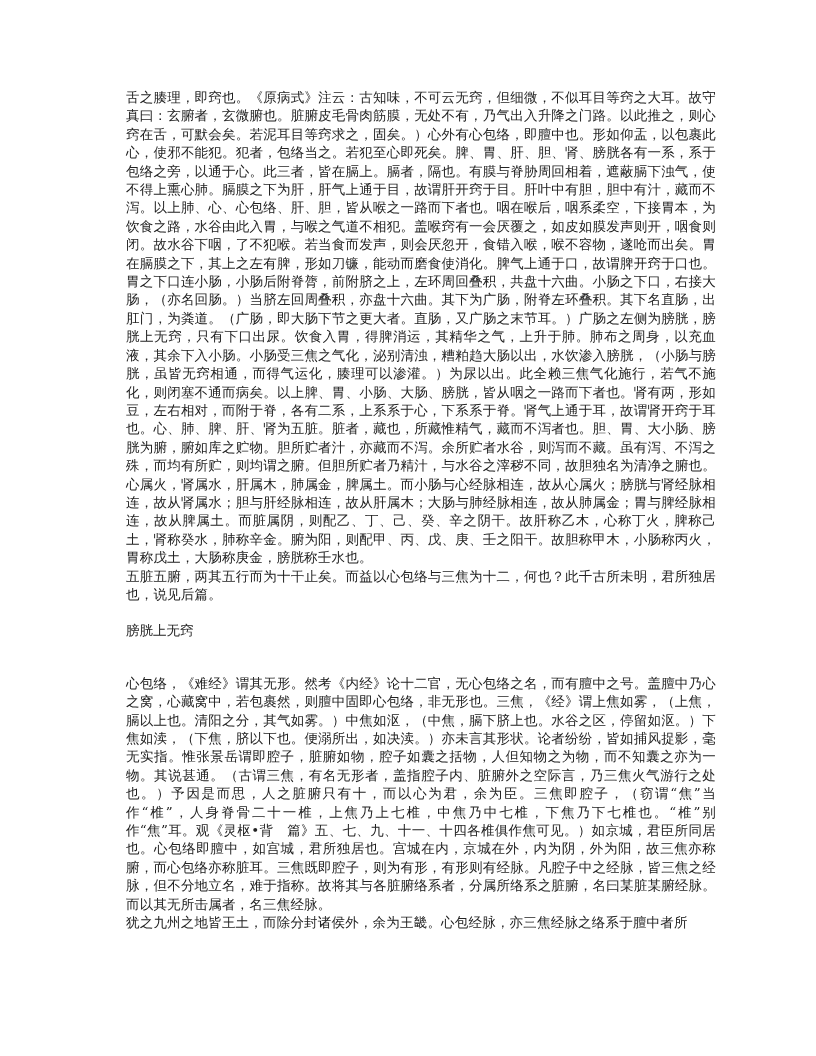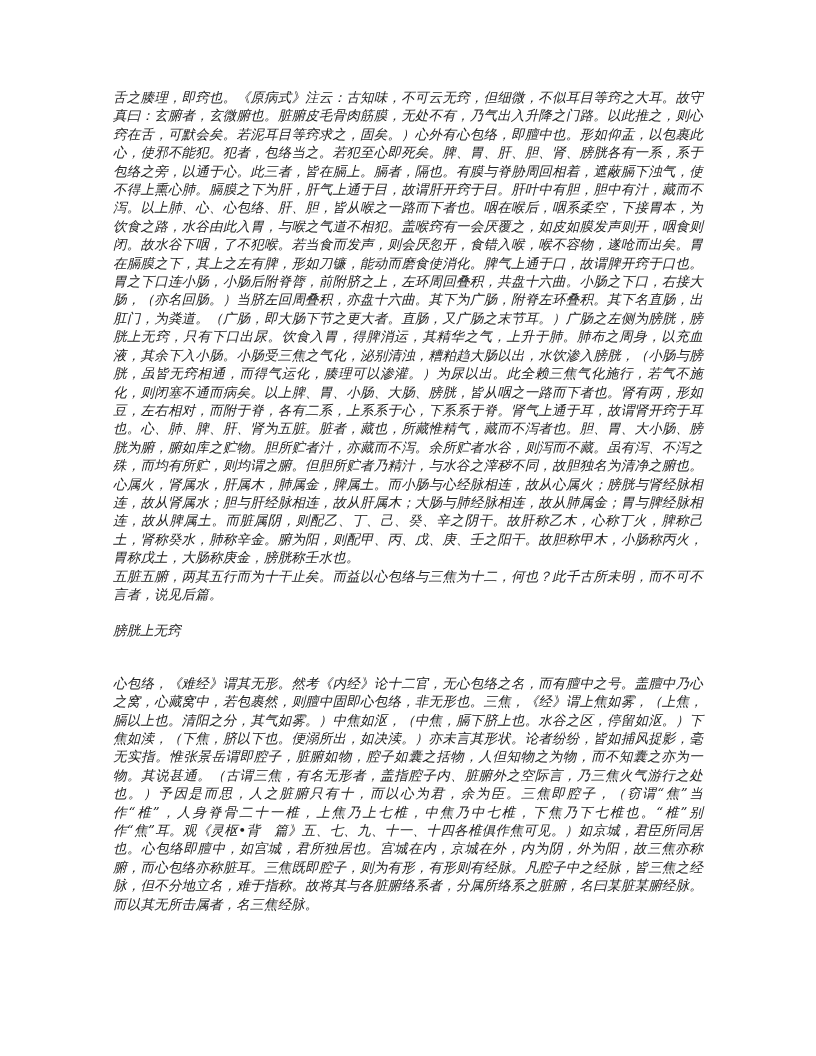--- a/index.html
+++ b/index.html
@@ -12,24 +12,23 @@
       position: relative;
       width: 816px;
       height: 1056px;
       background: #ffffff;
       overflow: hidden;
       font-family: "DejaVu Serif", "Liberation Serif", serif;
       color: #222222;
     }
     .text-block {
       position: absolute;
-      left: 113px;
+      left: 126px;
       top: 88px;
       width: 590px;
-      font-style: italic;
     }
     .body-para {
       margin: 0;
       font-size: 13.5px;
       line-height: 18.4px;
       text-align: justify;
       text-justify: inter-ideograph;
       word-break: break-all;
       letter-spacing: 0.2px;
     }
@@ -40,17 +39,18 @@
       font-weight: normal;
       text-align: left;
     }
   </style>
 </head>
 <body>
 
 <div class="page">
   <div class="text-block">
     <p class="body-para">舌之腠理，即窍也。《原病式》注云：古知味，不可云无窍，但细微，不似耳目等窍之大耳。故守真曰：玄腑者，玄微腑也。脏腑皮毛骨肉筋膜，无处不有，乃气出入升降之门路。以此推之，则心窍在舌，可默会矣。若泥耳目等窍求之，固矣。）心外有心包络，即膻中也。形如仰盂，以包裹此心，使邪不能犯。犯者，包络当之。若犯至心即死矣。脾、胃、肝、胆、肾、膀胱各有一系，系于包络之旁，以通于心。此三者，皆在膈上。膈者，隔也。有膜与脊胁周回相着，遮蔽膈下浊气，使不得上熏心肺。膈膜之下为肝，肝气上通于目，故谓肝开窍于目。肝叶中有胆，胆中有汁，藏而不泻。以上肺、心、心包络、肝、胆，皆从喉之一路而下者也。咽在喉后，咽系柔空，下接胃本，为饮食之路，水谷由此入胃，与喉之气道不相犯。盖喉窍有一会厌覆之，如皮如膜发声则开，咽食则闭。故水谷下咽，了不犯喉。若当食而发声，则会厌忽开，食错入喉，喉不容物，遂呛而出矣。胃在膈膜之下，其上之左有脾，形如刀镰，能动而磨食使消化。脾气上通于口，故谓脾开窍于口也。胃之下口连小肠，小肠后附脊膂，前附脐之上，左环周回叠积，共盘十六曲。小肠之下口，右接大肠，（亦名回肠。）当脐左回周叠积，亦盘十六曲。其下为广肠，附脊左环叠积。其下名直肠，出肛门，为粪道。（广肠，即大肠下节之更大者。直肠，又广肠之末节耳。）广肠之左侧为膀胱，膀胱上无窍，只有下口出尿。饮食入胃，得脾消运，其精华之气，上升于肺。肺布之周身，以充血液，其余下入小肠。小肠受三焦之气化，泌别清浊，糟粕趋大肠以出，水饮渗入膀胱，（小肠与膀胱，虽皆无窍相通，而得气运化，腠理可以渗灌。）为尿以出。此全赖三焦气化施行，若气不施化，则闭塞不通而病矣。以上脾、胃、小肠、大肠、膀胱，皆从咽之一路而下者也。肾有两，形如豆，左右相对，而附于脊，各有二系，上系系于心，下系系于脊。肾气上通于耳，故谓肾开窍于耳也。心、肺、脾、肝、肾为五脏。脏者，藏也，所藏惟精气，藏而不泻者也。胆、胃、大小肠、膀胱为腑，腑如库之贮物。胆所贮者汁，亦藏而不泻。余所贮者水谷，则泻而不藏。虽有泻、不泻之殊，而均有所贮，则均谓之腑。但胆所贮者乃精汁，与水谷之滓秽不同，故胆独名为清净之腑也。心属火，肾属水，肝属木，肺属金，脾属土。而小肠与心经脉相连，故从心属火；膀胱与肾经脉相连，故从肾属水；胆与肝经脉相连，故从肝属木；大肠与肺经脉相连，故从肺属金；胃与脾经脉相连，故从脾属土。而脏属阴，则配乙、丁、己、癸、辛之阴干。故肝称乙木，心称丁火，脾称己土，肾称癸水，肺称辛金。腑为阳，则配甲、丙、戊、庚、壬之阳干。故胆称甲木，小肠称丙火，胃称戊土，大肠称庚金，膀胱称壬水也。</p>
-    <p class="body-para">五脏五腑，两其五行而为十干止矣。而益以心包络与三焦为十二，何也？此千古所未明，而不可不言者，说见后篇。</p>
+    <p class="body-para">五脏五腑，两其五行而为十干止矣。而益以心包络与三焦为十二，何也？此千古所未明，君所独居也，说见后篇。</p>
     <p class="section-heading">膀胱上无窍</p>
     <p class="body-para">心包络，《难经》谓其无形。然考《内经》论十二官，无心包络之名，而有膻中之号。盖膻中乃心之窝，心藏窝中，若包裹然，则膻中固即心包络，非无形也。三焦，《经》谓上焦如雾，（上焦，膈以上也。清阳之分，其气如雾。）中焦如沤，（中焦，膈下脐上也。水谷之区，停留如沤。）下焦如渎，（下焦，脐以下也。便溺所出，如决渎。）亦未言其形状。论者纷纷，皆如捕风捉影，毫无实指。惟张景岳谓即腔子，脏腑如物，腔子如囊之括物，人但知物之为物，而不知囊之亦为一物。其说甚通。（古谓三焦，有名无形者，盖指腔子内、脏腑外之空际言，乃三焦火气游行之处也。）予因是而思，人之脏腑只有十，而以心为君，余为臣。三焦即腔子，（窃谓“焦”当作“椎”，人身脊骨二十一椎，上焦乃上七椎，中焦乃中七椎，下焦乃下七椎也。“椎”别作“焦”耳。观《灵枢•背　篇》五、七、九、十一、十四各椎俱作焦可见。）如京城，君臣所同居也。心包络即膻中，如宫城，君所独居也。宫城在内，京城在外，内为阴，外为阳，故三焦亦称腑，而心包络亦称脏耳。三焦既即腔子，则为有形，有形则有经脉。凡腔子中之经脉，皆三焦之经脉，但不分地立名，难于指称。故将其与各脏腑络系者，分属所络系之脏腑，名曰某脏某腑经脉。而以其无所击属者，名三焦经脉。</p>
+    <p class="body-para">犹之九州之地皆王土，而除分封诸侯外，余为王畿。心包经脉，亦三焦经脉之络系于膻中者所</p>
   </div>
 </div>
 
 </body></html>

